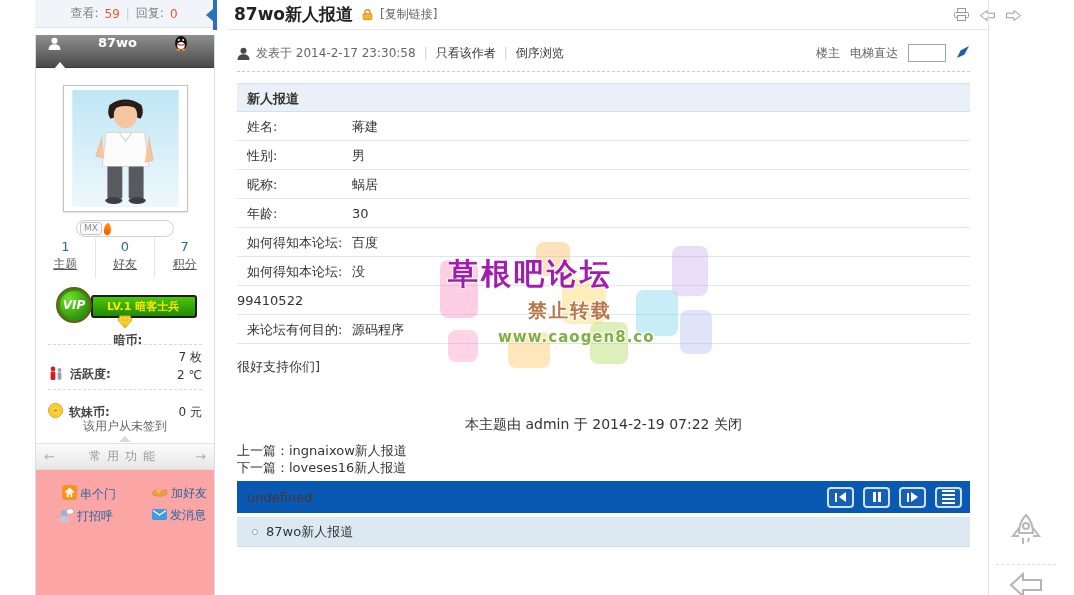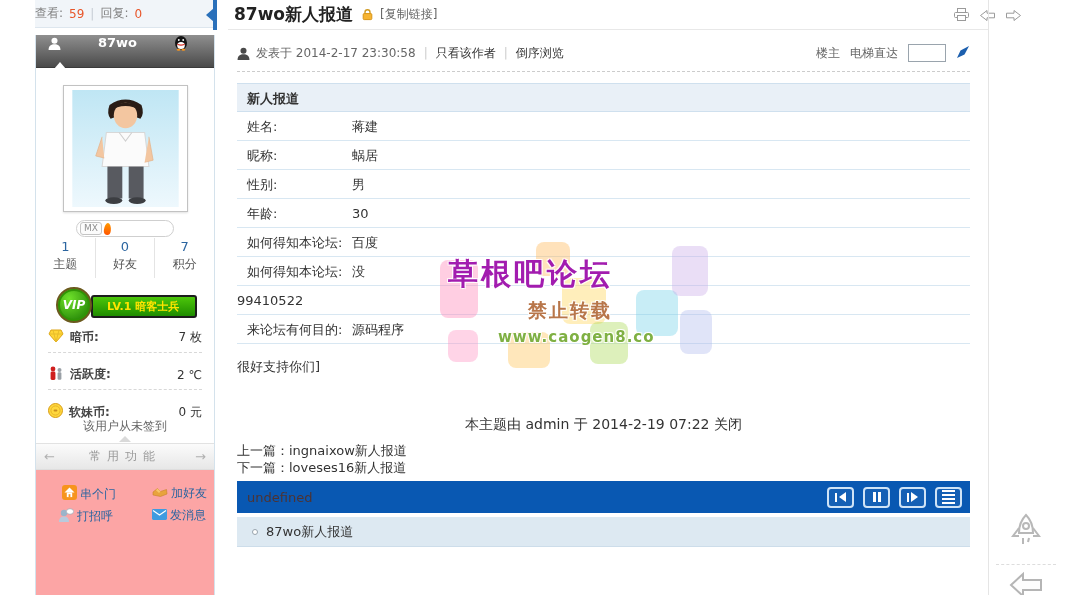--- a/index.html
+++ b/index.html
@@ -2,21 +2,21 @@
 <html><head>
 <meta charset="utf-8">
 <style>
   * { margin:0; padding:0; box-sizing:border-box; }
   body { font-family:"DejaVu Sans","Liberation Sans",sans-serif; background:#fff; }
   .canvas { position:relative; width:1074px; height:595px; background:#fff; overflow:hidden; }
 
   
   .stat-bar { position:absolute; left:35px; top:0; width:178px; height:28px;
     background:#f1f5f9; border-bottom:1px solid #dde6ee;
-    display:flex; align-items:center; gap:6px;
+    display:flex; align-items:center; justify-content:center; gap:6px;
     font-size:12px; color:#808080; }
   .stat-bar .num { color:#e8562a; }
   .stat-bar .sep { color:#c6cdd4; }
   .v-divider { position:absolute; left:213px; top:0; width:4px; height:30px; background:#2a70ba; }
   .v-divider .chev { position:absolute; left:-7px; top:8px; width:0; height:0;
     border-top:7px solid transparent; border-bottom:7px solid transparent; border-right:8px solid #2a70ba; }
 
   
   .sidebar { position:absolute; left:35px; top:35px; width:180px; height:560px;
     background:#fff; border:1px solid #d4e2ec; border-top:none; }
@@ -38,21 +38,21 @@
   .mx-tag { font-size:9px; color:#909090; border:1px solid #c4c4c4; border-radius:3px;
     padding:0 3px; margin-left:3px; line-height:11px; background:#fbfbfb; }
   .flame { width:7px; height:12px; margin-left:2px;
     background:linear-gradient(#ff9a00,#ff5400);
     border-radius:50% 50% 50% 50% / 62% 62% 38% 38%; transform:rotate(6deg); }
 
   .stats { position:absolute; left:0; top:203px; width:178px; height:40px; display:flex; }
   .stat-cell { flex:1; text-align:center; }
   .stat-cell + .stat-cell { border-left:1px solid #e4e4e4; }
   .stat-cell .v { color:#2b65a0; font-size:13px; line-height:18px; }
-  .stat-cell .l { color:#555; font-size:12px; }
+  .stat-cell .l { color:#555; font-size:12px;text-decoration:underline; }
 
   .vip-bar { position:absolute; left:55px; top:260px; width:106px; height:23px;
     background:linear-gradient(#4cc60a,#1f8c00); border:2px solid #1c1c1c; border-radius:3px;
     color:#ffe400; font-size:11px; font-weight:bold; line-height:19px; padding-left:14px; white-space:nowrap; }
   .vip-circle { position:absolute; left:20px; top:252px; width:36px; height:36px; border-radius:50%;
     background:radial-gradient(circle at 35% 30%, #6fe22a, #157000);
     border:2px solid #6b5a1e; box-shadow:inset 0 0 0 2px #2f9405;
     color:#fff; font-weight:bold; font-style:italic; font-size:12px;
     display:flex; align-items:center; justify-content:center; }
 
@@ -211,26 +211,26 @@
   </div>
   <div class="dash-rule"></div>
 
   <div class="form-table">
     <div class="form-head">新人报道</div>
     <div class="form-row">
         <span class="flabel">姓名:</span>
         <span class="fvalue">蒋建</span>
       </div>
     <div class="form-row">
+        <span class="flabel">性别:</span>
+        <span class="fvalue">男</span>
+      </div>
+    <div class="form-row">
         <span class="flabel">昵称:</span>
         <span class="fvalue">蜗居</span>
-      </div>
-    <div class="form-row">
-        <span class="flabel">性别:</span>
-        <span class="fvalue">男</span>
       </div>
     <div class="form-row">
         <span class="flabel">年龄:</span>
         <span class="fvalue">30</span>
       </div>
     <div class="form-row">
         <span class="flabel">如何得知本论坛:</span>
         <span class="fvalue">百度</span>
       </div>
     <div class="form-row">
@@ -344,21 +344,21 @@
       </div>
       <div class="stat-cell">
         <div class="v">7</div>
           <div class="l">积分</div>
       </div>
     </div>
 
     <div class="vip-bar">LV.1 暗客士兵</div>
     <div class="vip-circle">VIP</div>
 
-    <div class="wallet-row dash" style="top:288px;">
+    <div class="wallet-row dash" style="top:280px;flex-direction:column;">
       <span>
         <svg width="16" height="14" viewBox="0 0 16 14">
             <polygon points="3,1 13,1 15,5 8,13 1,5" fill="#ffd636" stroke="#dca416"></polygon>
             <polyline points="1,5 15,5" stroke="#e8bc2a" fill="none"></polyline>
             <polyline points="5,1 8,13 11,1" stroke="#e8bc2a" fill="none"></polyline>
           </svg>
       </span>
       <span class="wlabel">暗币:</span>
       <span class="wval">7 枚</span>
     </div>

